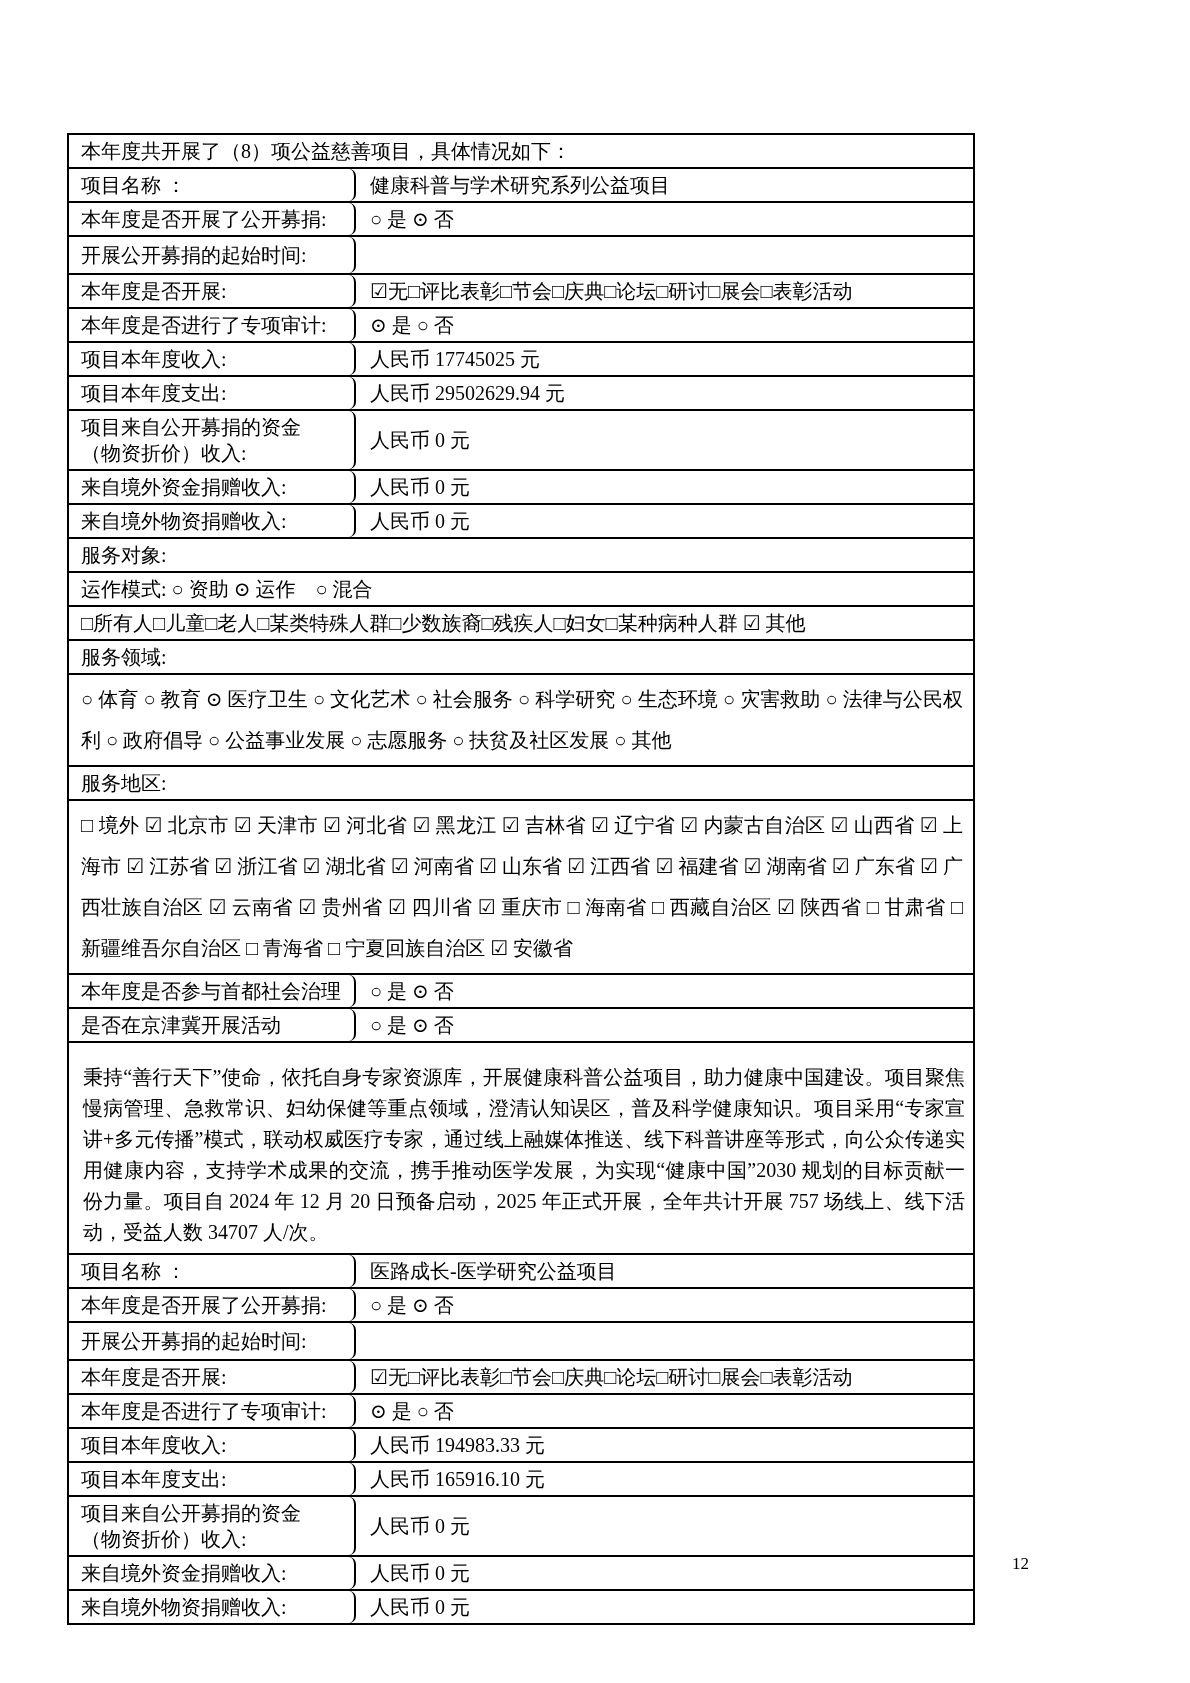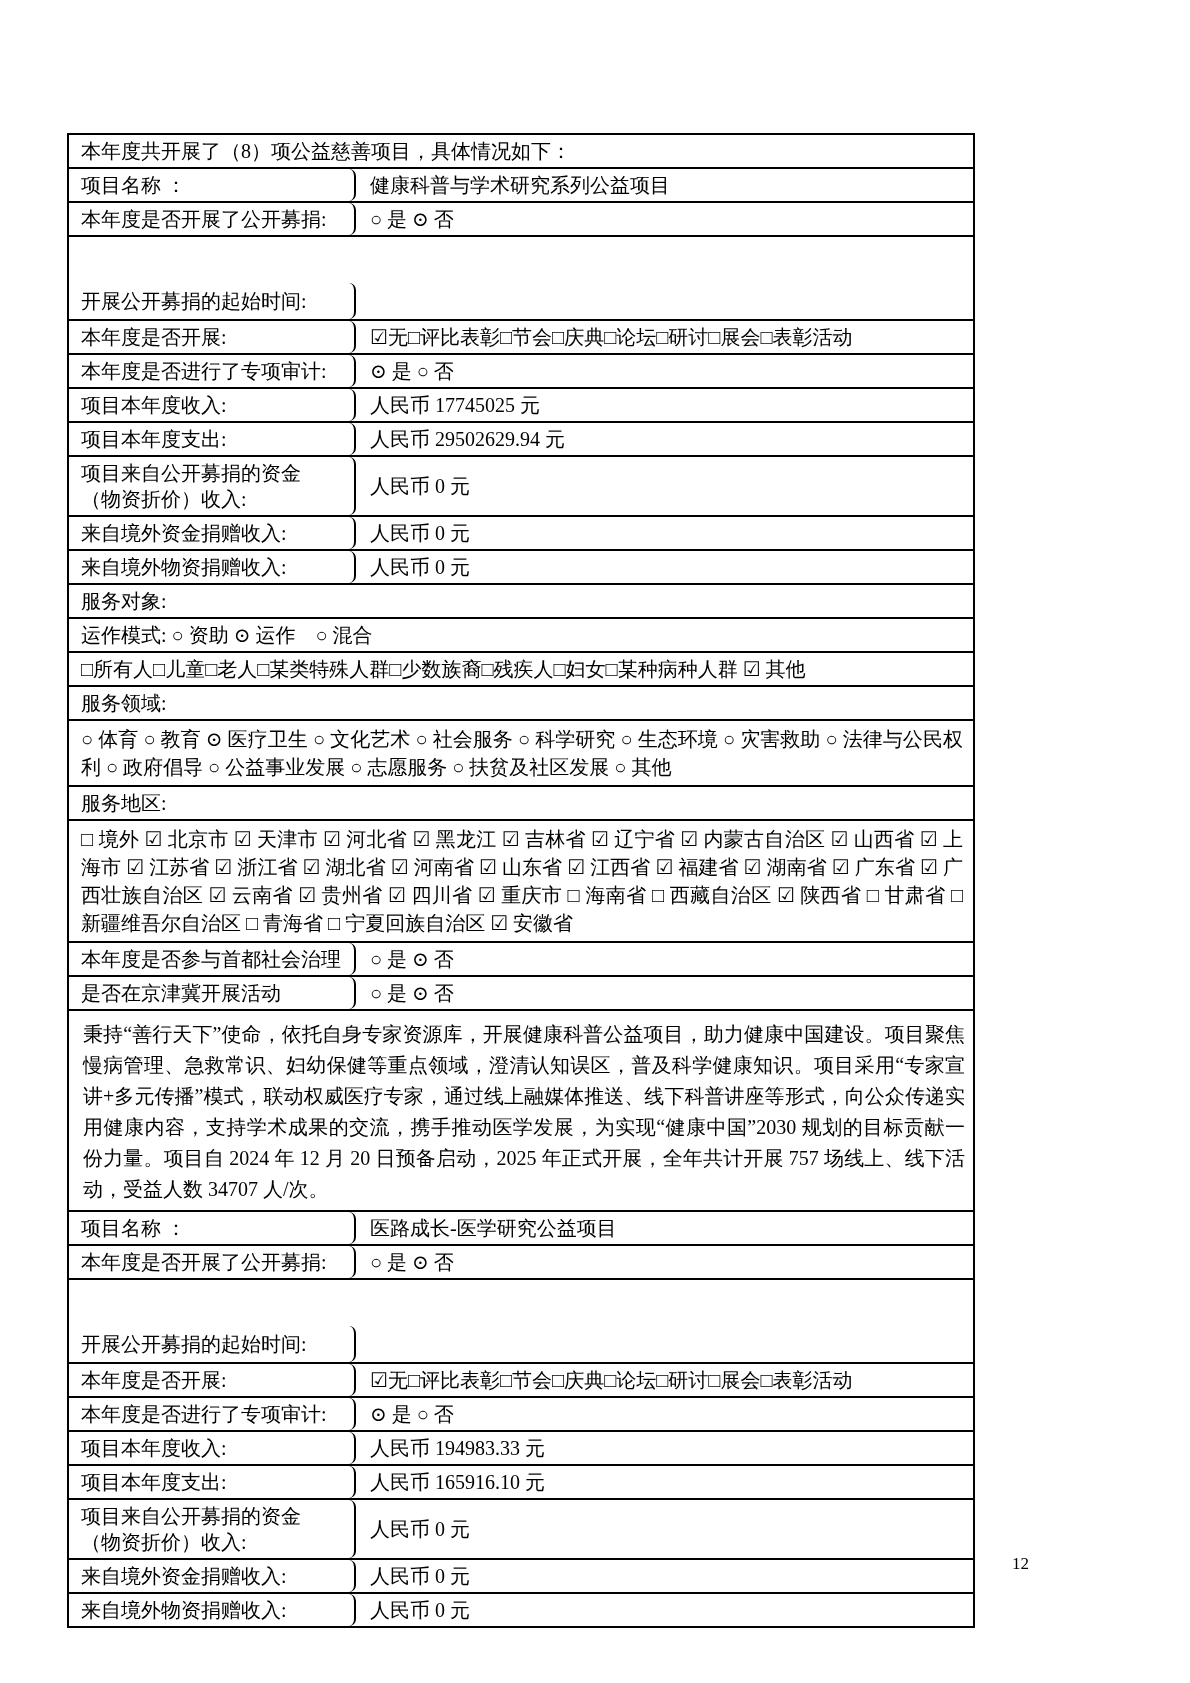--- a/index.html
+++ b/index.html
@@ -49,38 +49,38 @@
     text-align: center;
   }
   .full-cell {
     flex: 1;
     padding: 3px 10px 3px 12px;
     display: flex;
     align-items: center;
     border-radius: 13px;
   }
   .h30 { min-height: 30px; }
-  .h38 { min-height: 38px; margin-top: 46px; }
+  .h38 { min-height: 38px; }
   .h57 { min-height: 57px; }
   .para .full-cell, .para .value-cell {
     display: block;
-    line-height: 28px;
+    line-height: 41px;
     text-align: justify;
     padding-top: 4px;
     padding-bottom: 4px;
   }
   .intro .label-cell {
     flex: 0 0 149px;
     width: 149px;
   }
   .intro .value-cell {
     display: block;
     line-height: 31px;
     text-align: justify;
-    padding-top: 8px;
+    padding-top: 19px;
     padding-bottom: 5px;
   }
   .page-number {
     position: absolute;
     left: 1012px;
     top: 1554px;
     font-size: 17px;
     font-family: Liberation Serif, serif;
   }
 </style>

